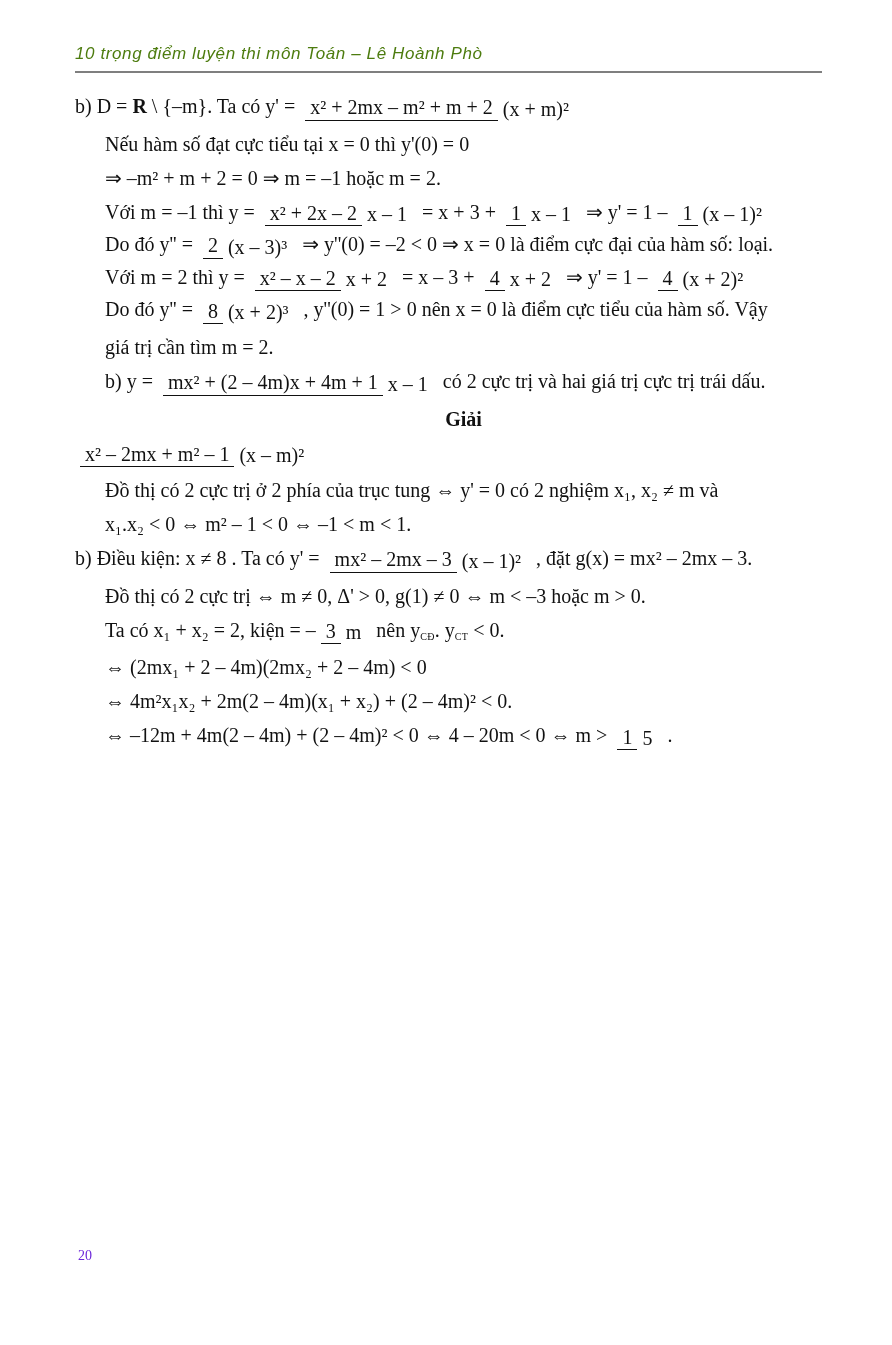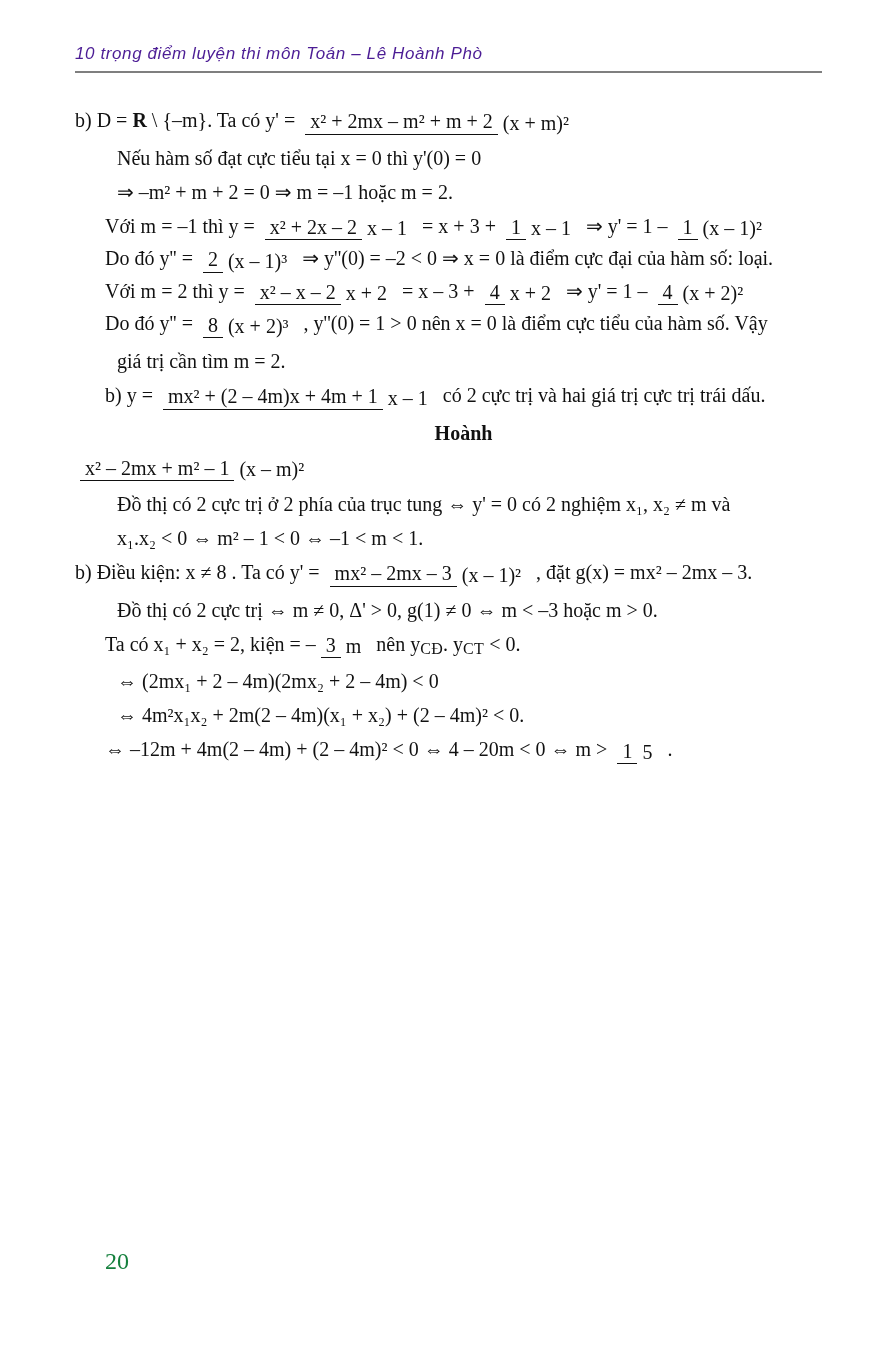--- a/index.html
+++ b/index.html
@@ -10,39 +10,39 @@
     font-family:"Liberation Serif", serif;
     color:#111111;
     overflow:hidden;
   }
   .header{
     position:absolute;top:44px;left:75px;width:747px;
     font-family:"Liberation Sans", sans-serif;
     font-style:italic;
     font-size:17px;
     letter-spacing:0.6px;
-    color:#4c1d95;
+    color:#4d7c0f;
     border-bottom:2px solid #7f7f7f;
     padding-bottom:7px;
   }
   .content{
-    position:absolute;top:104px;left:75px;width:777px;
+    position:absolute;top:90px;left:75px;width:777px;
     font-size:20px;
     line-height:1.25;
   }
   .line{
     white-space:pre-wrap;
-    margin:9px 12px;
+    margin:9px 0;
   }
   .line.has-frac{margin:4px 0;}
   .line.indent{padding-left:30px;}
   .line.center{text-align:center;padding-left:0;}
   .b{font-weight:bold;}
   .s{
-    font-size:16px;
+    font-size:10px;
     vertical-align:-3px;
     letter-spacing:0.3px;
   }
   .frac{
     display:inline-flex;
     flex-direction:row;
     align-items:center;
     vertical-align:middle;
     margin:2px 5px;
     line-height:1.12;
@@ -50,44 +50,43 @@
   }
   .frac .num{
     padding:0 5px 1px 5px;
     border-bottom:1.4px solid #111111;
   }
   .frac .den{
     padding:1px 5px 0 5px;
   }
   .footer{
     position:absolute;top:1248px;left:78px;
-    font-size:24px;
-    color:#15803d;
-    margin-left:27px;
+    font-size:14px;
+    color:#6d28d9;
   }
 </style>
 </head>
 <body>
 
 <div class="page">
   <div class="header">
     <span>10 trọng điểm luyện thi môn Toán – Lê Hoành Phò</span>
   </div>
 
   <div class="content" id="content">
       <div class="line has-frac"><span class="">b) D = </span><span class="b ">R</span><span class=""> \ {–m}. Ta có y' = </span><span class="frac"><span class="num">x² + 2mx – m² + m + 2</span><span class="den">(x + m)²</span></span></div>
       <div class="line indent"><span class="">Nếu hàm số đạt cực tiểu tại x = 0 thì y'(0) = 0</span></div>
       <div class="line indent"><span class="">⇒ –m² + m + 2 = 0 ⇒ m = –1 hoặc m = 2.</span></div>
       <div class="line indent has-frac"><span class="">Với m = –1 thì y = </span><span class="frac"><span class="num">x² + 2x – 2</span><span class="den">x – 1</span></span><span class=""> = x + 3 + </span><span class="frac"><span class="num">1</span><span class="den">x – 1</span></span><span class=""> ⇒ y' = 1 – </span><span class="frac"><span class="num">1</span><span class="den">(x – 1)²</span></span></div>
-      <div class="line indent has-frac"><span class="">Do đó y'' = </span><span class="frac"><span class="num">2</span><span class="den">(x – 1)³</span></span><span class=""> ⇒ y''(0) = –2 &lt; 0 ⇒ x = 0 là điểm cực đại của hàm số: loại.</span></div>
+      <div class="line indent has-frac"><span class="">Do đó y'' = </span><span class="frac"><span class="num">2</span><span class="den">(x – 3)³</span></span><span class=""> ⇒ y''(0) = –2 &lt; 0 ⇒ x = 0 là điểm cực đại của hàm số: loại.</span></div>
       <div class="line indent has-frac"><span class="">Với m = 2 thì y = </span><span class="frac"><span class="num">x² – x – 2</span><span class="den">x + 2</span></span><span class=""> = x – 3 + </span><span class="frac"><span class="num">4</span><span class="den">x + 2</span></span><span class=""> ⇒ y' = 1 – </span><span class="frac"><span class="num">4</span><span class="den">(x + 2)²</span></span></div>
       <div class="line indent has-frac"><span class="">Do đó y'' = </span><span class="frac"><span class="num">8</span><span class="den">(x + 2)³</span></span><span class=""> , y''(0) = 1 &gt; 0 nên x = 0 là điểm cực tiểu của hàm số. Vậy</span></div>
       <div class="line indent"><span class="">giá trị cần tìm m = 2.</span></div>
       <div class="line indent has-frac"><span class="">b) y = </span><span class="frac"><span class="num">mx² + (2 – 4m)x + 4m + 1</span><span class="den">x – 1</span></span><span class=""> có 2 cực trị và hai giá trị cực trị trái dấu.</span></div>
-      <div class="line center"><span class="b ">Hoành</span></div>
+      <div class="line center"><span class="b ">Giải</span></div>
       <div class="line has-frac"><span class="frac"><span class="num">x² – 2mx + m² – 1</span><span class="den">(x – m)²</span></span></div>
       <div class="line indent"><span class="">Đồ thị có 2 cực trị ở 2 phía của trục tung ⇔ y' = 0 có 2 nghiệm x₁, x₂ ≠ m và</span></div>
       <div class="line indent"><span class="">x₁.x₂ &lt; 0 ⇔ m² – 1 &lt; 0 ⇔ –1 &lt; m &lt; 1.</span></div>
       <div class="line has-frac"><span class="">b) Điều kiện: x ≠ 8 . Ta có y' = </span><span class="frac"><span class="num">mx² – 2mx – 3</span><span class="den">(x – 1)²</span></span><span class=""> , đặt g(x) = mx² – 2mx – 3.</span></div>
       <div class="line indent"><span class="">Đồ thị có 2 cực trị ⇔ m ≠ 0, Δ' &gt; 0, g(1) ≠ 0 ⇔ m &lt; –3 hoặc m &gt; 0.</span></div>
       <div class="line indent has-frac"><span class="">Ta có x₁ + x₂ = 2, kiện = –</span><span class="frac"><span class="num">3</span><span class="den">m</span></span><span class=""> nên y</span><span class="s">CĐ</span><span class="">. y</span><span class="s">CT</span><span class=""> &lt; 0.</span></div>
       <div class="line indent"><span class="">⇔ (2mx₁ + 2 – 4m)(2mx₂ + 2 – 4m) &lt; 0</span></div>
       <div class="line indent"><span class="">⇔ 4m²x₁x₂ + 2m(2 – 4m)(x₁ + x₂) + (2 – 4m)² &lt; 0.</span></div>
       <div class="line indent has-frac"><span class="">⇔ –12m + 4m(2 – 4m) + (2 – 4m)² &lt; 0 ⇔ 4 – 20m &lt; 0 ⇔ m &gt; </span><span class="frac"><span class="num">1</span><span class="den">5</span></span><span class=""> .</span></div>
     </div>

